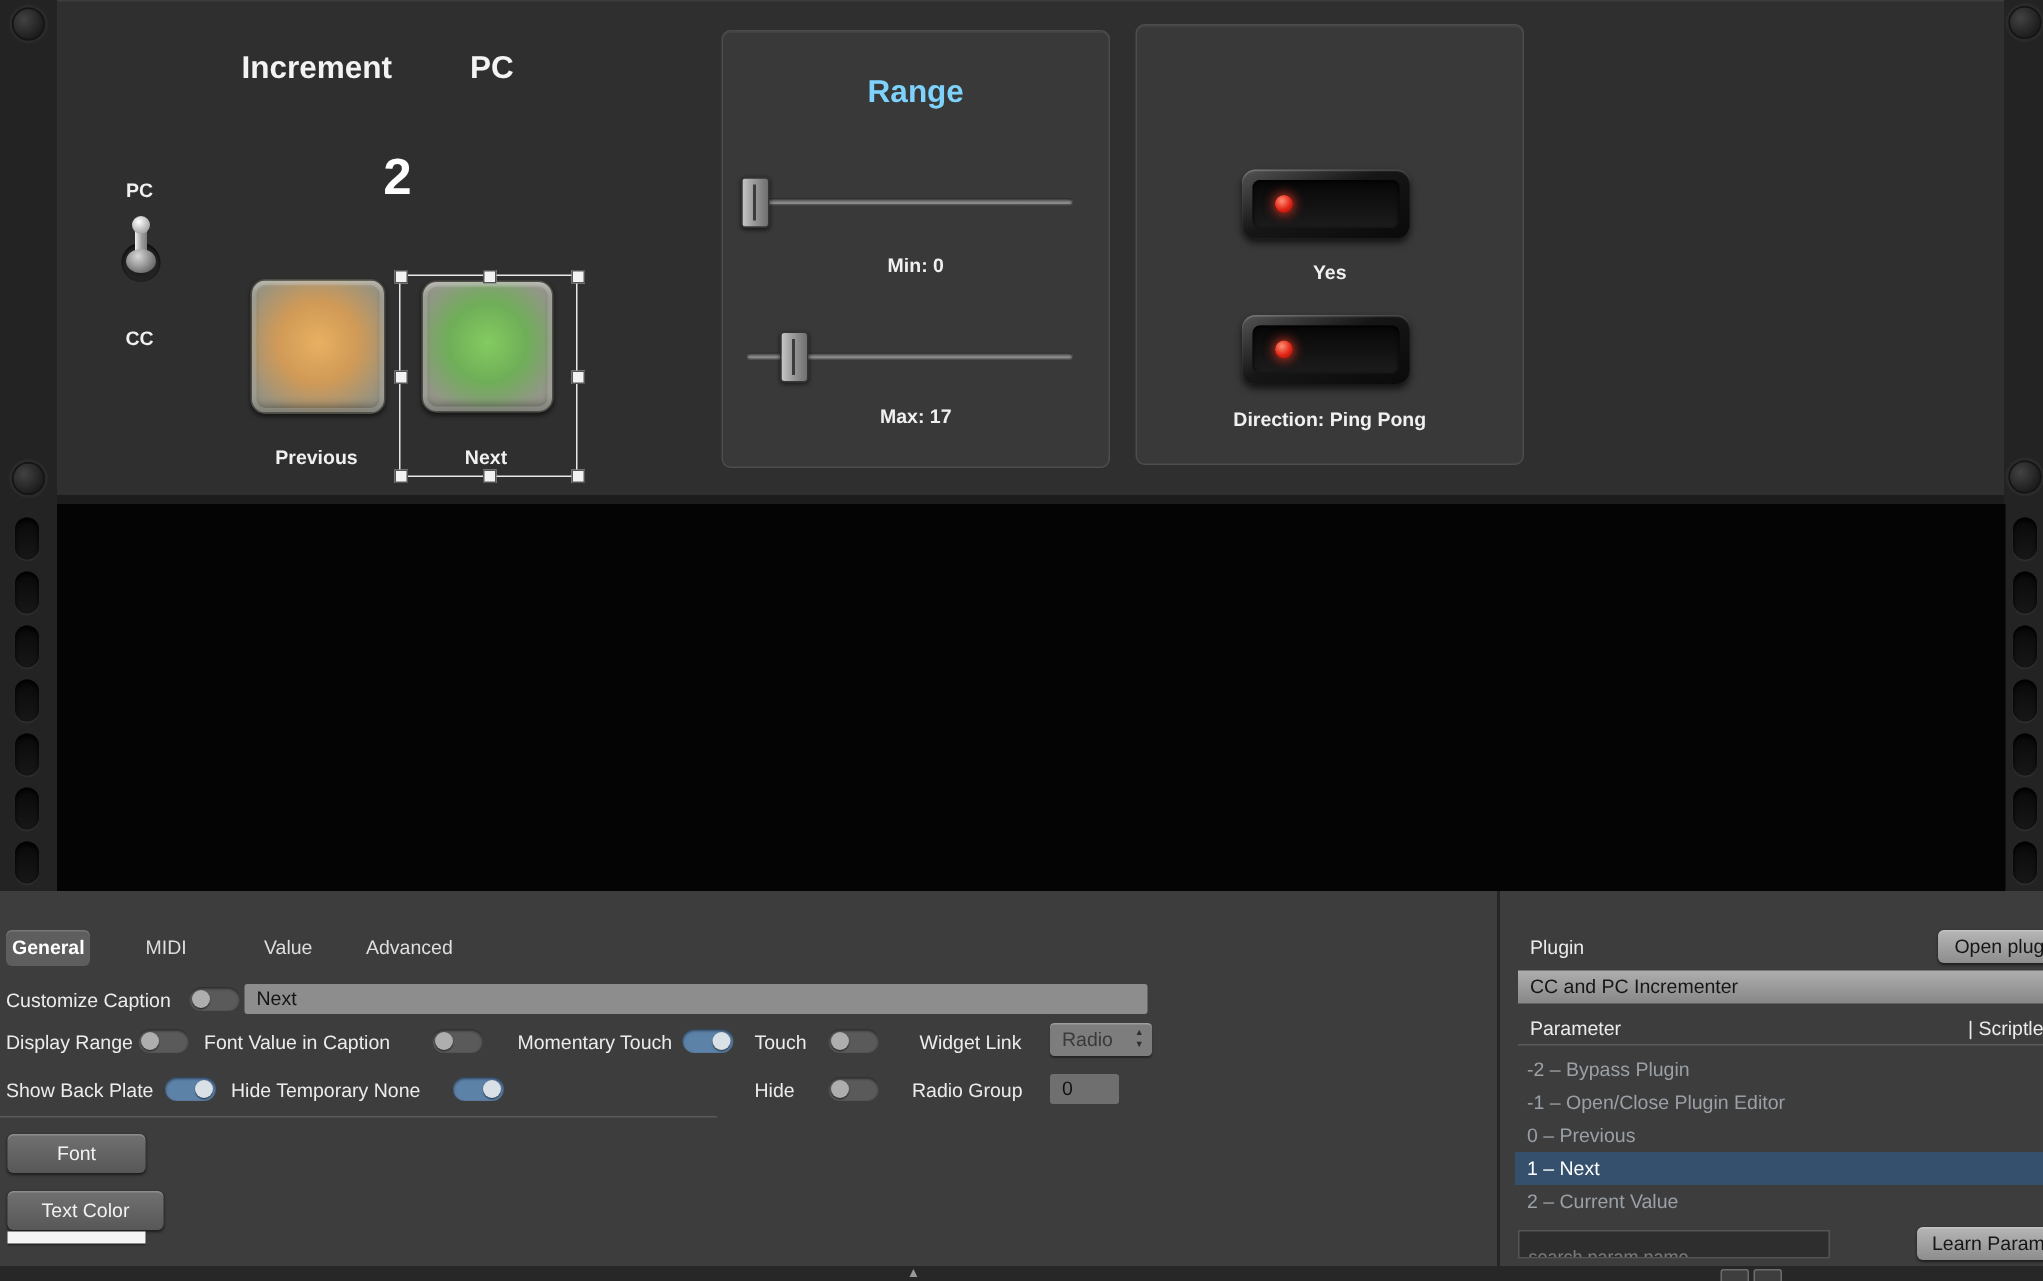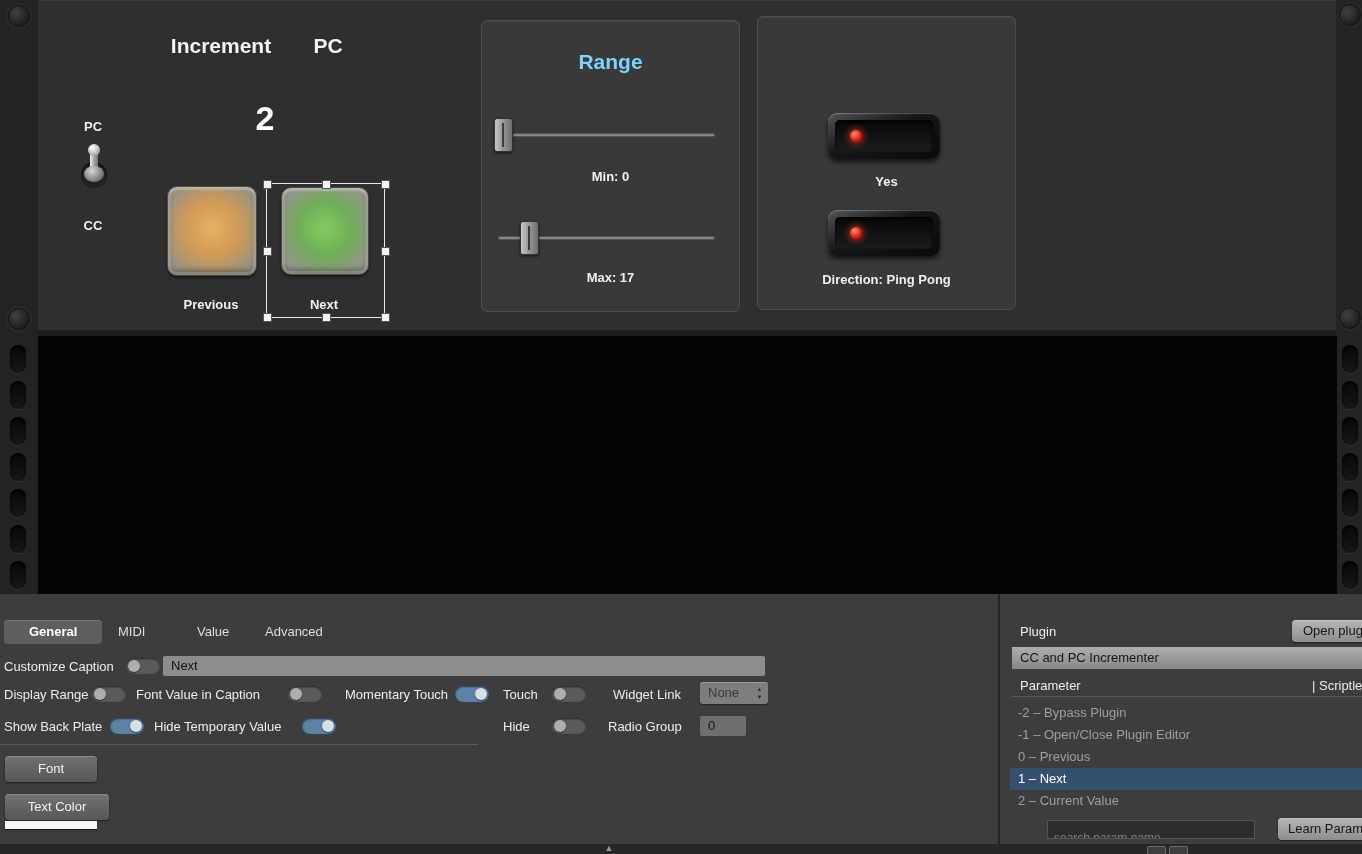--- a/index.html
+++ b/index.html
@@ -64,21 +64,21 @@
   .slot{position:absolute;width:16px;height:28px;border-radius:8px;
         background:linear-gradient(#090909,#171717);
         box-shadow:inset 0 2px 3px #000, 0 1px 1px rgba(255,255,255,.07);}
   .black-area{position:absolute;left:38px;top:336px;width:1299px;height:258px;background:#040404;}
 
   
   .bottom-bg{position:absolute;left:0;top:594px;width:1362px;height:260px;background:#3d3d3d;}
   .hdr{position:absolute;top:594px;height:24px;background:#2c2c2c;border-bottom:1px solid #242424;
        text-align:center;font:13px/24px "Liberation Sans",sans-serif;color:#e9e9e9;}
   .vdiv{position:absolute;left:998px;top:594px;width:2px;height:260px;background:#252525;}
-  .tab{position:absolute;padding:4px 25px;border-radius:4px;font:13px/1.2 "Liberation Sans",sans-serif;color:#dedede;}
+  .tab{position:absolute;padding:4px 4px;border-radius:4px;font:13px/1.2 "Liberation Sans",sans-serif;color:#dedede;}
   .tab.active{background:#5e5e5e;color:#ffffff;font-weight:bold;box-shadow:inset 0 1px 0 rgba(255,255,255,.15);}
 
   .toggle{position:absolute;width:34px;height:16px;border-radius:8px;background:#5a5a5a;
           box-shadow:inset 0 1px 2px #0009;}
   .toggle::after{content:"";position:absolute;left:2px;top:2px;width:12px;height:12px;border-radius:50%;
           background:#aeaeae;box-shadow:0 1px 1px #0007;}
   .toggle.on{background:#5d82a8;}
   .toggle.on::after{left:20px;background:#d9e0e6;}
 
   .tfield{position:absolute;border:none;outline:none;background:#8d8d8d;border-radius:2px;
@@ -97,39 +97,39 @@
   .divline{position:absolute;height:1px;background:#5a5a5a;}
   .swatch{position:absolute;background:#f5f5f5;box-shadow:0 1px 1px #0008;}
 
   
   .map-row-plugin{position:absolute;height:22px;background:linear-gradient(#aeaeae,#878787);
        font:13px/22px "Liberation Sans",sans-serif;color:#161616;padding-left:8px;box-sizing:border-box;}
   .prow{position:absolute;height:22px;font:13px/22px "Liberation Sans",sans-serif;color:#9aa0a6;
        padding-left:8px;box-sizing:border-box;}
   .prow.selected{background:#34506d;color:#ffffff;}
   .search{position:absolute;background:#2e2e2e;border:1px solid #555;color:#f9a8d4;
-       font:12px/18px "Liberation Sans",sans-serif;padding:17px 0 0 6px;box-sizing:border-box;outline:none;margin-left:35px;}
+       font:12px/18px "Liberation Sans",sans-serif;padding:17px 0 0 6px;box-sizing:border-box;outline:none;}
   .search::placeholder{color:#7d7d7d;}
   .bstrip{position:absolute;left:0;top:844px;width:1362px;height:10px;background:#272727;}
   .splitter{position:absolute;left:596px;top:843px;width:26px;height:11px;text-align:center;
        font-size:9px;line-height:11px;color:#999;}
   .minibtn{position:absolute;top:846px;width:17px;height:12px;background:#3e3e3e;border:1px solid #6d6d6d;border-radius:2px;}
 </style>
 </head>
 <body>
 
 <div class="screen">
 
   <div class="rack-face"></div>
   <div class="screw" style="left:8px;top:5px"></div>
   <div class="screw" style="left:8px;top:308px"></div>
   <div class="screw" style="left:1339px;top:4px"></div>
   <div class="screw" style="left:1339px;top:307px"></div>
 
-  <div class="ab t20" style="left:146px;top:33px;width:150px;text-align:center">Increment</div>
+  <div class="ab t20" style="left:161px;top:33px;width:150px;text-align:left">Increment</div>
   <div class="ab t20" style="left:300px;top:33px;width:56px;text-align:center">PC</div>
   <div class="ab t36" style="left:215px;top:100px;width:100px;text-align:center">2</div>
   <div class="ab t13b" style="left:63px;top:119px;width:60px;text-align:center">PC</div>
   <div class="ab t13b" style="left:63px;top:218px;width:60px;text-align:center">CC</div>
   <div class="ab" style="left:74px;top:142px;width:40px;height:56px">
     <div class="sw-socket"></div>
     <div class="sw-lever"></div>
     <div class="sw-base"></div>
     <div class="sw-knob"></div>
   </div>
@@ -206,30 +206,30 @@
     <div class="ab t13" style="left:4px;top:69px">Display Range</div>
     <div class="toggle" style="left:92px;top:68px"></div>
     <div class="ab t13" style="left:136px;top:69px">Font Value in Caption</div>
     <div class="toggle" style="left:288px;top:68px"></div>
     <div class="ab t13" style="left:345px;top:69px">Momentary Touch</div>
     <div class="toggle on" style="left:455px;top:68px"></div>
     <div class="ab t13" style="left:503px;top:69px">Touch</div>
     <div class="toggle" style="left:552px;top:68px"></div>
     <div class="ab t13" style="left:613px;top:69px">Widget Link</div>
     <div class="ddl" style="left:700px;top:64px">
-      <span class="ddl-val">None</span>
+      <span class="ddl-val">Radio</span>
       <span class="ddl-step">
           <i>▲</i>
           <i>▼</i>
         </span>
     </div>
 
     <div class="ab t13" style="left:4px;top:101px">Show Back Plate</div>
     <div class="toggle on" style="left:110px;top:100px"></div>
-    <div class="ab t13" style="left:154px;top:101px">Hide Temporary Value</div>
+    <div class="ab t13" style="left:154px;top:101px">Hide Temporary None</div>
     <div class="toggle on" style="left:302px;top:100px"></div>
     <div class="ab t13" style="left:503px;top:101px">Hide</div>
     <div class="toggle" style="left:552px;top:100px"></div>
     <div class="ab t13" style="left:608px;top:101px">Radio Group</div>
     <input class="numfield" style="left: 700px; top: 98px; width: 46px; height: 20px;" value="0">
 
     <div class="divline" style="left:0;top:126px;width:478px"></div>
 
     <div class="btn" style="left:5px;top:138px;width:92px;height:26px">Font</div>
     <div class="btn" style="left:5px;top:176px;width:104px;height:26px">Text Color</div>

